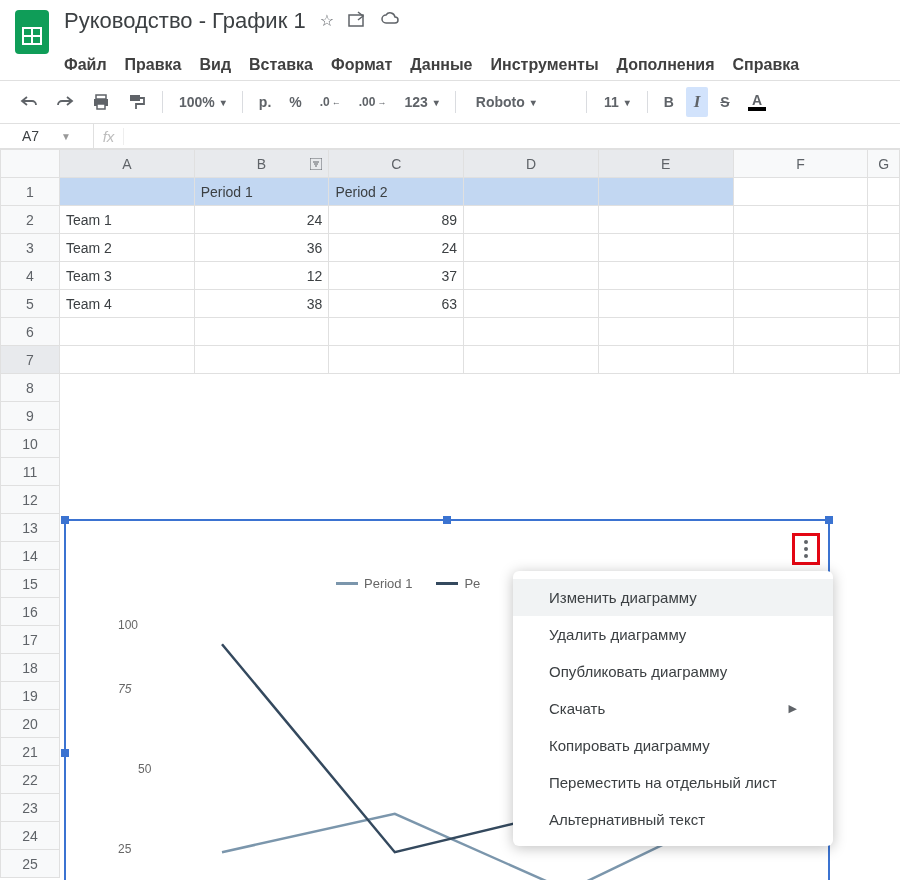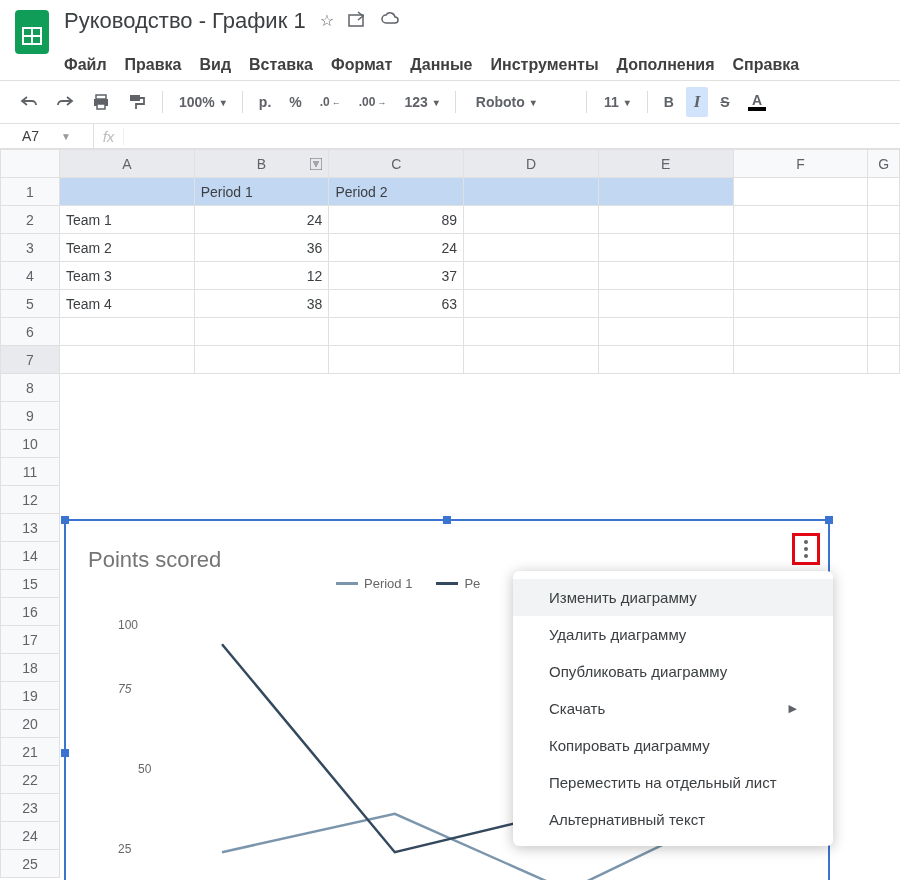--- a/index.html
+++ b/index.html
@@ -314,21 +314,20 @@
 
 <div class="chart-box">
   <div class="handle h-tl"></div>
   <div class="handle h-tr"></div>
 
   <div class="handle h-t"></div>
 
   <div class="handle h-l"></div>
   <div class="handle h-r"></div>
 
-  <div class="chart-title">Points scored</div>
   <div class="chart-menu-btn">
     <svg width="6" height="20">
           <circle cx="3" cy="3" r="2" fill="#5f6368"></circle>
           <circle cx="3" cy="10" r="2" fill="#5f6368"></circle>
           <circle cx="3" cy="17" r="2" fill="#5f6368"></circle>
         </svg>
   </div>
 
   <div class="legend">
     <div class="legend-item">

